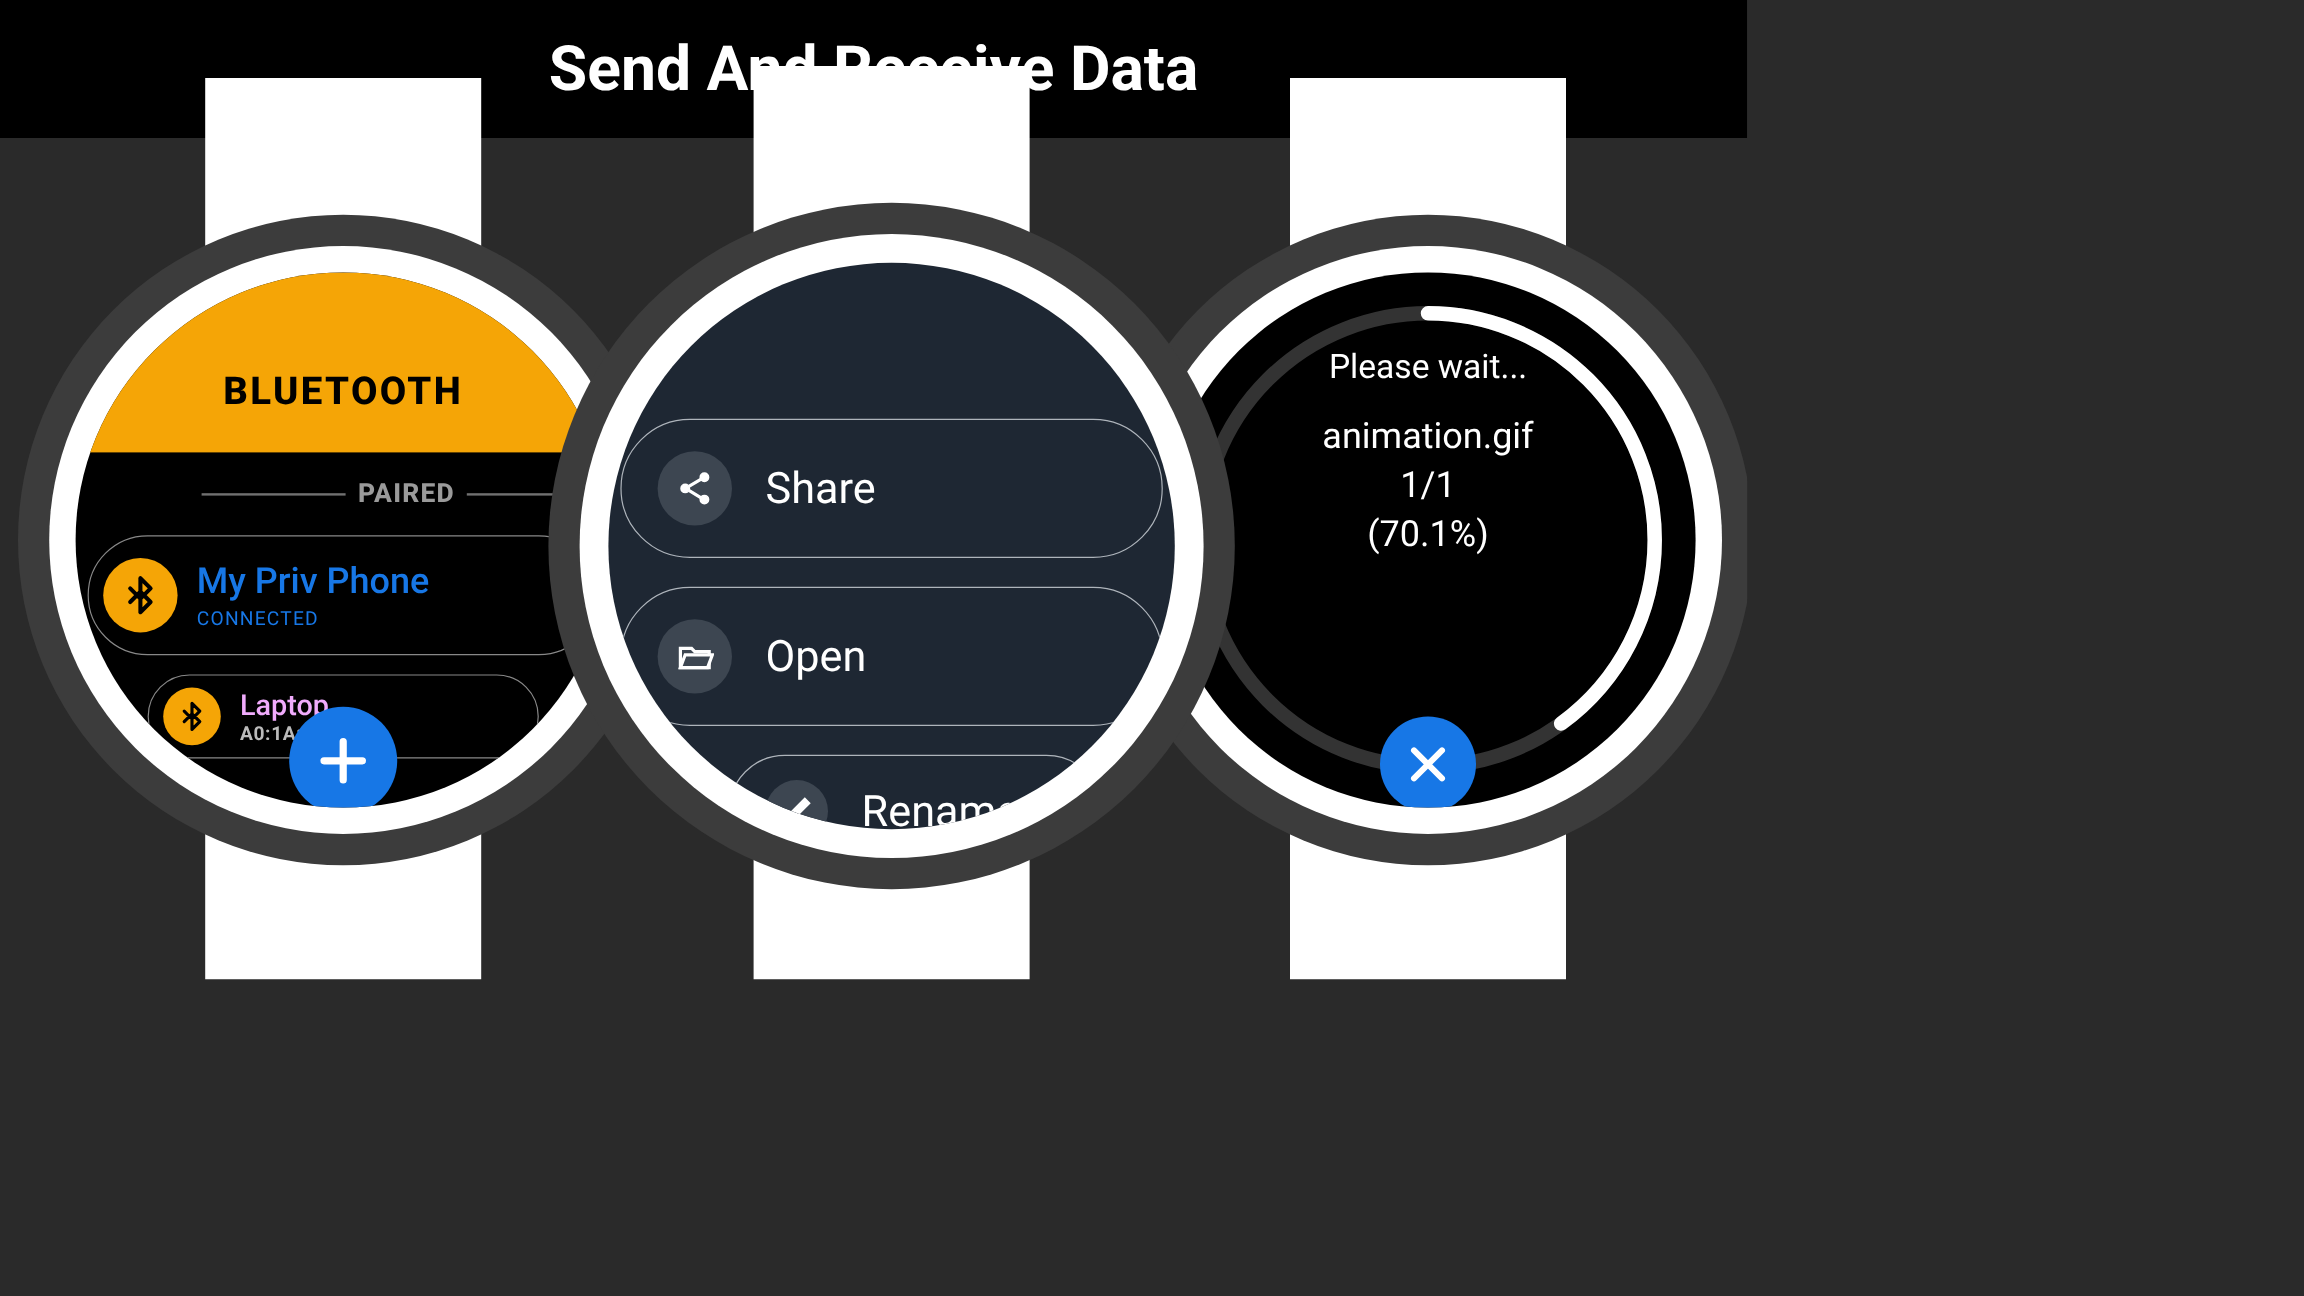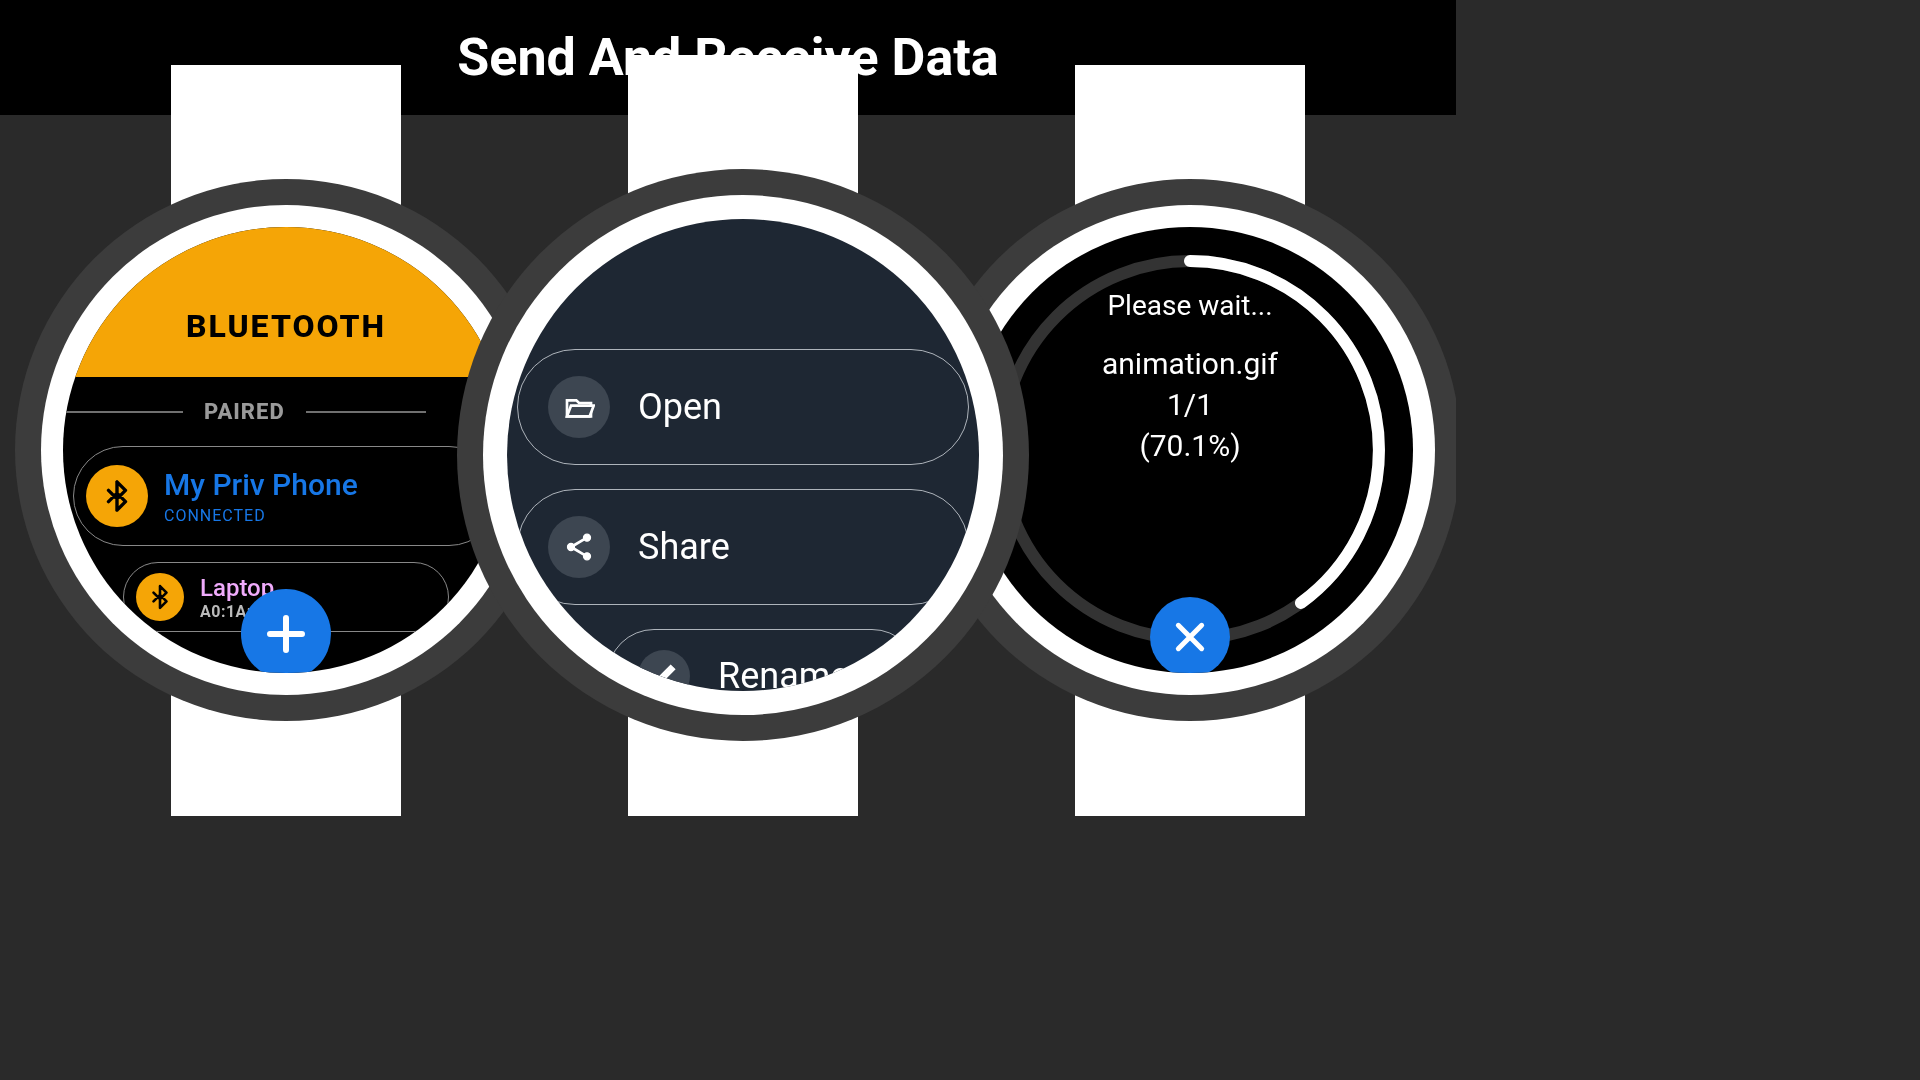--- a/index.html
+++ b/index.html
@@ -88,22 +88,22 @@
   }
   .bt-header span {
     color: #000;
     font-size: 32px;
     font-weight: 800;
     letter-spacing: 2px;
   }
   .paired-row {
     display: flex;
     align-items: center;
-    justify-content: flex-start;
-    gap: 21px;
+    justify-content: flex-end;
+    gap: 10px;
     padding: 22px 0 16px;
   }
   .paired-row .line {
     height: 2px;
     width: 120px;
     background: #707070;
   }
   .paired-row .lbl {
     color: #9a9a9a;
     font-size: 22px;
@@ -259,37 +259,37 @@
   <div class="watch w2" data="" aria-hidden="false">
     <div class="strap-top"></div>
     <div class="strap-bot"></div>
     <div class="bezel-outer"></div>
     <div class="bezel-white"></div>
     <div class="face">
 
       <div class="act">
         <div class="ico">
           <svg viewBox="0 0 24 24">
-              <path d="M3 7 L3 19 L21 19 L21 9 L12 9 L10 7 Z" fill="none" stroke="#fff" stroke-width="2"></path>
-              <path d="M3 19 L6 11 L23 11 L20 19 Z" fill="#3d4651" stroke="#fff" stroke-width="2"></path>
-            </svg>
-        </div>
-        <div class="lbl">Open</div>
-      </div>
-
-      <div class="act">
-        <div class="ico">
-          <svg viewBox="0 0 24 24">
               <circle cx="18" cy="5" r="2.6"></circle>
               <circle cx="6" cy="12" r="2.6"></circle>
               <circle cx="18" cy="19" r="2.6"></circle>
               <path d="M8.3 10.7 L15.7 6.3 M8.3 13.3 L15.7 17.7" stroke="#fff" stroke-width="2" fill="none"></path>
             </svg>
         </div>
         <div class="lbl">Share</div>
+      </div>
+
+      <div class="act">
+        <div class="ico">
+          <svg viewBox="0 0 24 24">
+              <path d="M3 7 L3 19 L21 19 L21 9 L12 9 L10 7 Z" fill="none" stroke="#fff" stroke-width="2"></path>
+              <path d="M3 19 L6 11 L23 11 L20 19 Z" fill="#3d4651" stroke="#fff" stroke-width="2"></path>
+            </svg>
+        </div>
+        <div class="lbl">Open</div>
       </div>
 
       <div class="act rename">
         <div class="ico">
           <svg viewBox="0 0 24 24">
               <path d="M4 20 L8 19 L20 7 L17 4 L5 16 Z" fill="#fff"></path>
             </svg>
         </div>
         <div class="lbl">Rename</div>
       </div>

